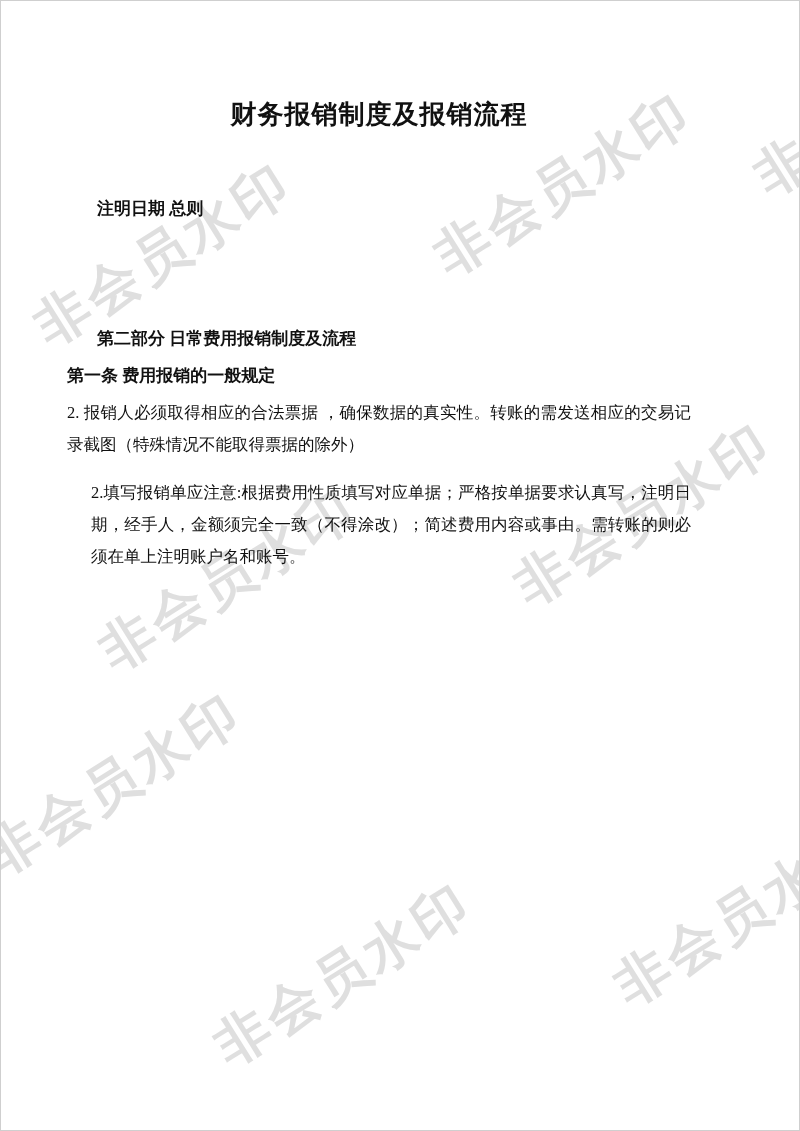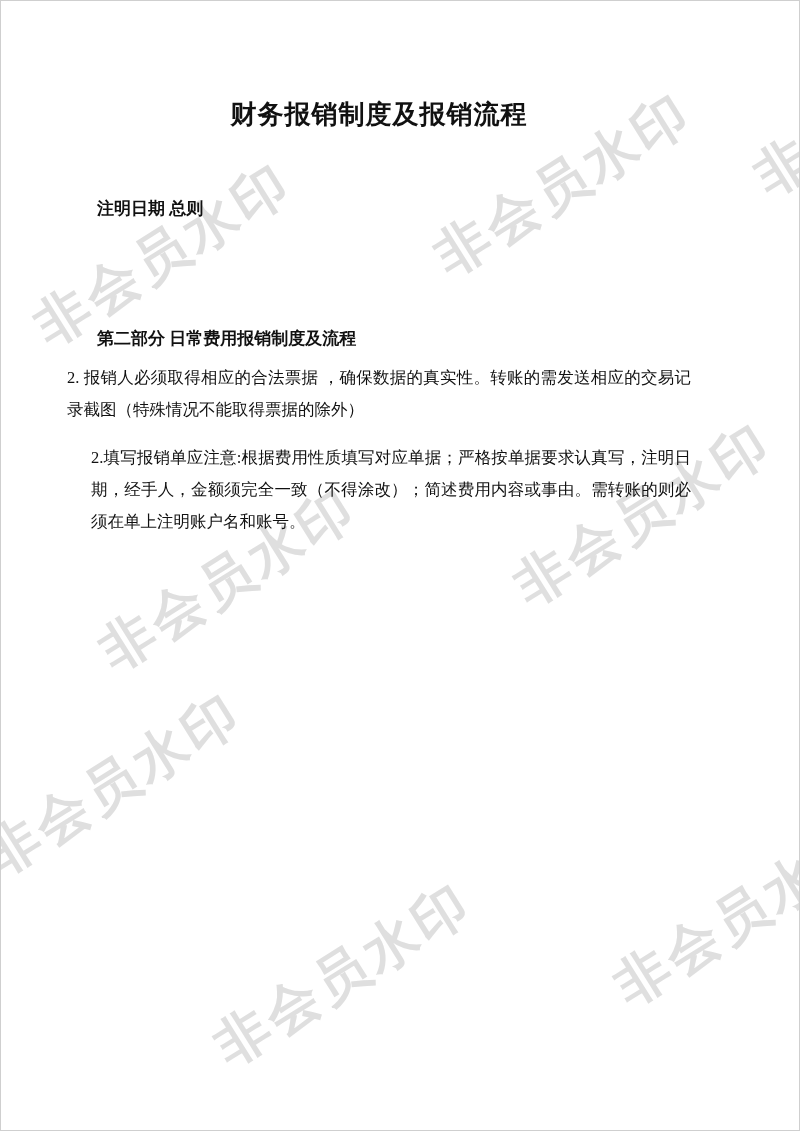--- a/index.html
+++ b/index.html
@@ -108,18 +108,19 @@
     <h1 class="doc-title">财务报销制度及报销流程</h1>
 
     <div class="spacer-lg"></div>
 
     <div class="heading-1">注明日期  总则</div>
 
 
     <div class="spacer-xl"></div>
 
     <div class="heading-1">第二部分  日常费用报销制度及流程</div>
+    <div class="heading-2">第一条      费用报销的一般规定</div>
 
     <p class="para tight gap-s">2.  报销人必须取得相应的合法票据  ，确保数据的真实性。转账的需发送相应的交易记录截图（特殊情况不能取得票据的除外）</p>
     <p class="para tight gap-m">2.填写报销单应注意:根据费用性质填写对应单据；严格按单据要求认真写，注明日期，经手人，金额须完全一致（不得涂改）；简述费用内容或事由。需转账的则必须在单上注明账户名和账号。</p>
 
   </div>
 </div>
 
 </body></html>

